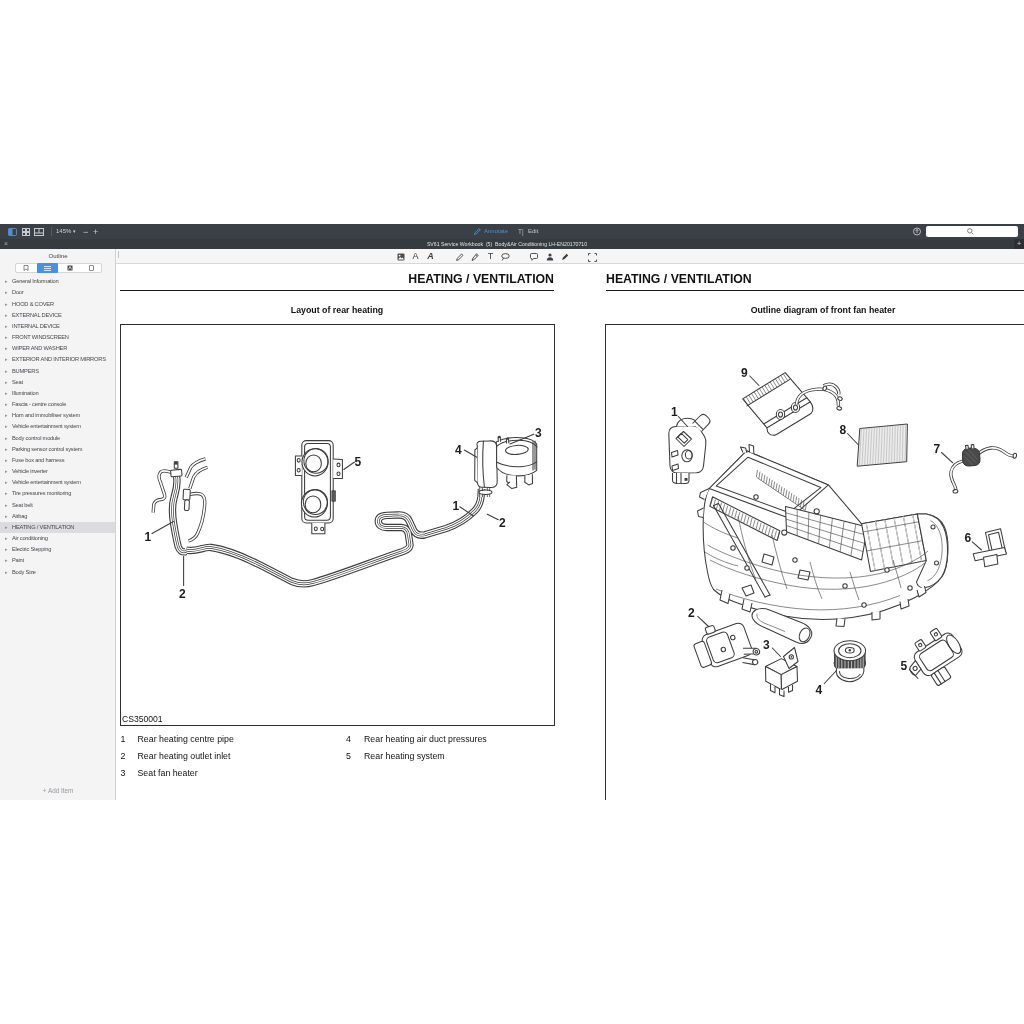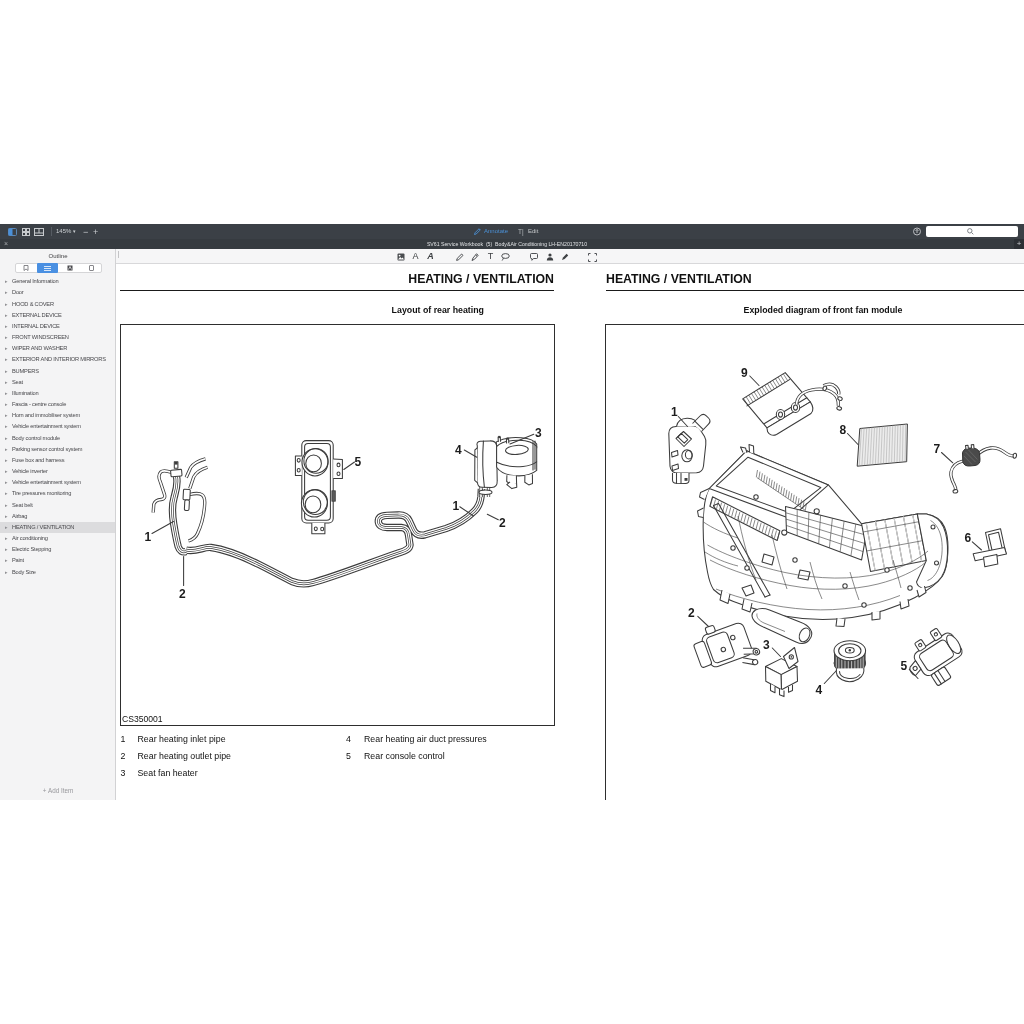--- a/index.html
+++ b/index.html
@@ -256,42 +256,42 @@
         <span style="position:absolute;left:12px;top:0;">Body Size</span>
       </div>
     </div>
 
   <div class="abs" style="left:0;top:563px;width:116px;text-align:center;color:#97979b;font-size:6.3px;">+ Add Item</div>
 
   <div class="abs" style="left:254px;top:47.5px;width:300px;text-align:right;font-size:12.3px;font-weight:bold;color:#111;">HEATING / VENTILATION</div>
 
   <div class="abs" style="left:120px;top:65.5px;width:434px;height:1.7px;background:#1a1a1a;"></div>
 
-  <div class="abs" style="left:190px;top:81px;width:294px;text-align:right;font-size:8.8px;font-weight:bold;color:#111;">Layout of rear heating</div>
+  <div class="abs" style="left:190px;top:81px;width:294px;text-align:center;font-size:8.8px;font-weight:bold;color:#111;">Layout of rear heating</div>
 
   <div class="abs" style="left:119.5px;top:99.5px;width:435px;height:402px;border:1.2px solid #2e2e2e;"></div>
 
   <div class="abs" style="left:122px;top:490px;font-size:8.6px;color:#111;">CS350001</div>
 
   <div class="abs" style="left:120.5px;top:510px;font-size:8.8px;color:#111;">1</div>
-  <div class="abs" style="left:137.5px;top:510px;font-size:8.8px;color:#111;">Rear heating inlet pipe</div>
+  <div class="abs" style="left:137.5px;top:510px;font-size:8.8px;color:#111;">Rear heating centre pipe</div>
   <div class="abs" style="left:120.5px;top:526.5px;font-size:8.8px;color:#111;">2</div>
-  <div class="abs" style="left:137.5px;top:526.5px;font-size:8.8px;color:#111;">Rear heating outlet pipe</div>
+  <div class="abs" style="left:137.5px;top:526.5px;font-size:8.8px;color:#111;">Rear heating outlet inlet</div>
   <div class="abs" style="left:120.5px;top:544px;font-size:8.8px;color:#111;">3</div>
   <div class="abs" style="left:137.5px;top:544px;font-size:8.8px;color:#111;">Seat fan heater</div>
   <div class="abs" style="left:346px;top:510px;font-size:8.8px;color:#111;">4</div>
   <div class="abs" style="left:364px;top:510px;font-size:8.8px;color:#111;">Rear heating air duct pressures</div>
   <div class="abs" style="left:346px;top:526.5px;font-size:8.8px;color:#111;">5</div>
-  <div class="abs" style="left:364px;top:526.5px;font-size:8.8px;color:#111;">Rear console control</div>
+  <div class="abs" style="left:364px;top:526.5px;font-size:8.8px;color:#111;">Rear heating system</div>
 
   <div class="abs" style="left:606px;top:47.5px;width:300px;font-size:12.3px;font-weight:bold;color:#111;">HEATING / VENTILATION</div>
 
   <div class="abs" style="left:606px;top:65.5px;width:418px;height:1.7px;background:#1a1a1a;"></div>
 
-  <div class="abs" style="left:676px;top:81px;width:294px;text-align:center;font-size:8.8px;font-weight:bold;color:#111;">Exploded diagram of front fan module</div>
+  <div class="abs" style="left:676px;top:81px;width:294px;text-align:center;font-size:8.8px;font-weight:bold;color:#111;">Outline diagram of front fan heater</div>
 
   <div class="abs" style="left:604.5px;top:99.5px;width:419.5px;height:476px;border-left:1.2px solid #2e2e2e;border-top:1.2px solid #2e2e2e;"></div>
 </div>
 
 <svg id="art" class="abs" style="left:0;top:0" width="1024" height="1024" viewBox="0 0 1024 1024">
 <defs>
   <style>
     .ln { fill:none; stroke:#3c3c3c; stroke-width:1.05; stroke-linecap:round; stroke-linejoin:round; }
     .lnw { fill:#fff; stroke:#3c3c3c; stroke-width:1.05; stroke-linejoin:round; }
     .tube-o { fill:none; stroke:#3c3c3c; stroke-width:3.3; stroke-linecap:butt; stroke-linejoin:round; }

